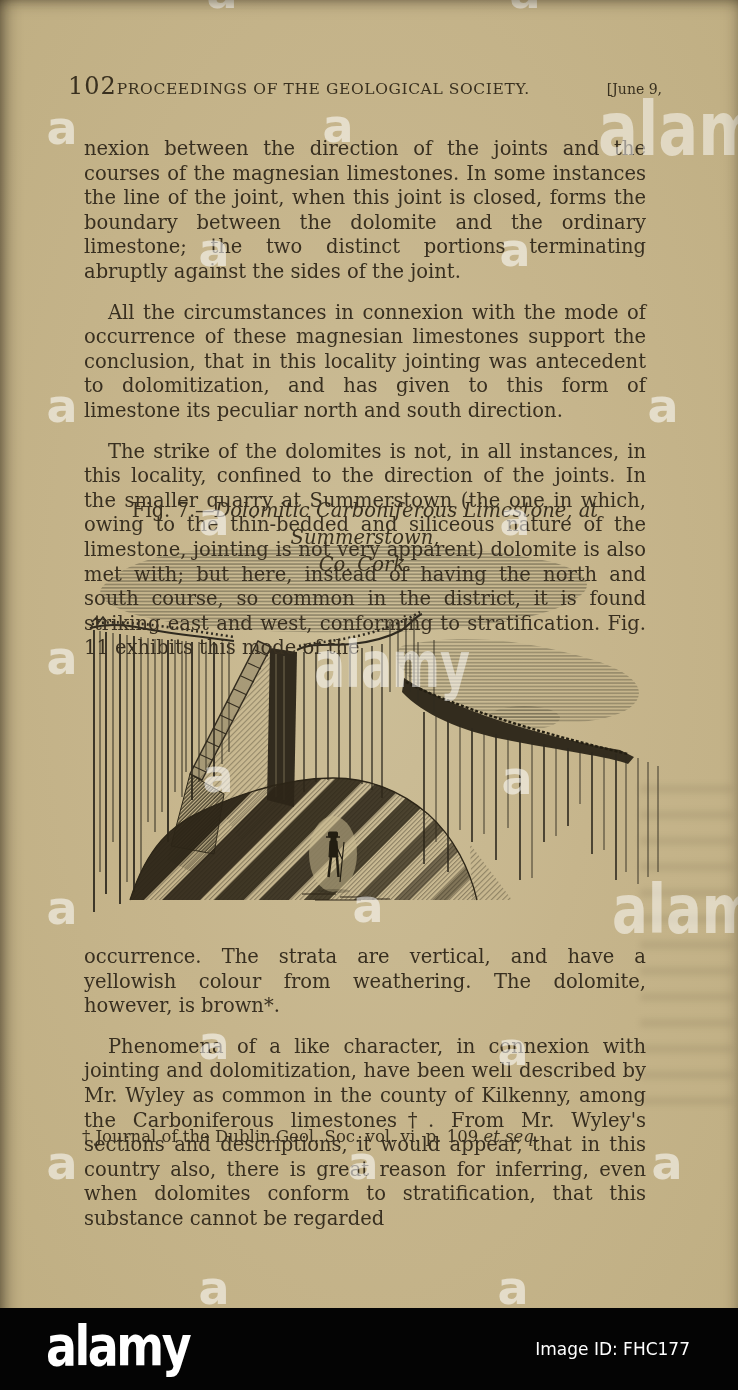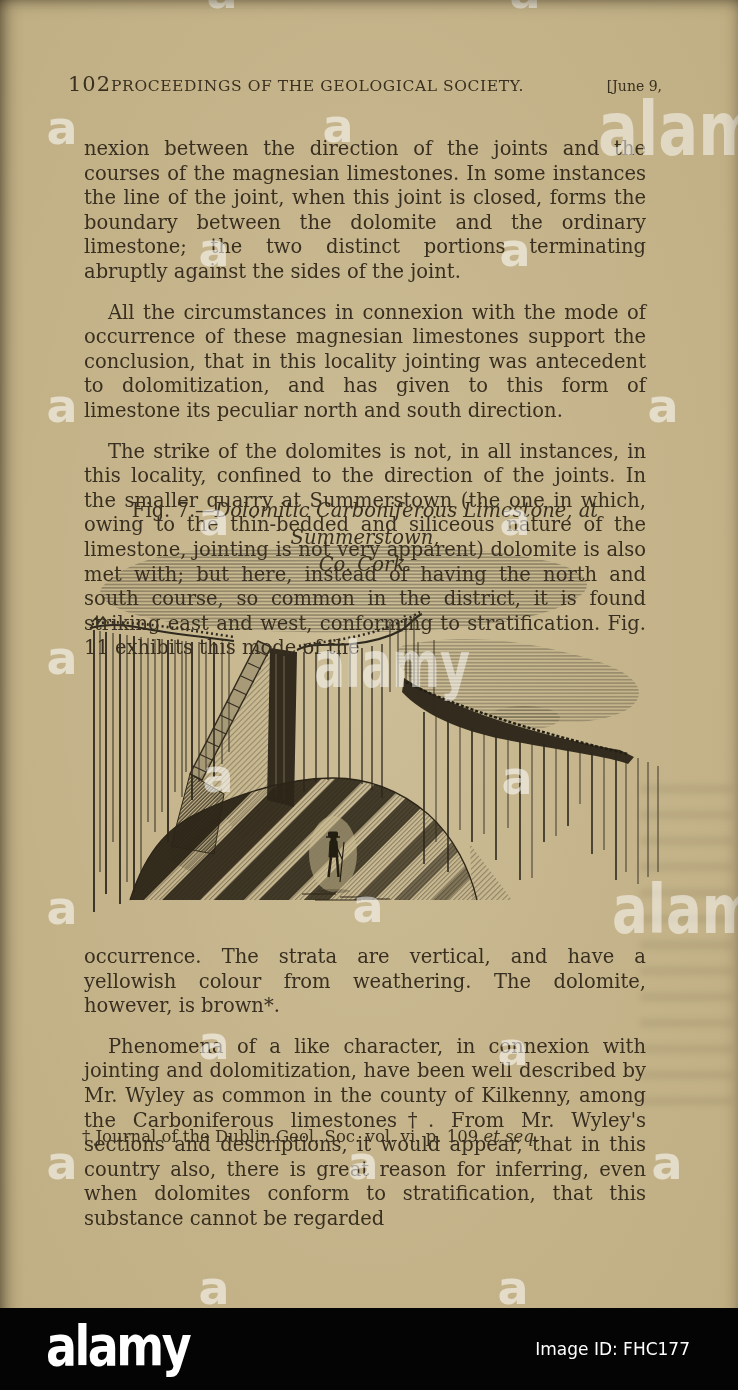--- a/index.html
+++ b/index.html
@@ -7,21 +7,21 @@
     position:relative; width:738px; height:1390px; overflow:hidden;
     background:radial-gradient(ellipse at 50% 46%, #ccbe98 0%, #c6b58c 45%, #bfae82 100%);
     font-family:"DejaVu Serif", serif; color:#39301f;
   }
   .page::before{content:''; position:absolute; inset:0; pointer-events:none; z-index:7;
     box-shadow: inset 12px 0 20px -12px rgba(35,28,15,.85),
                 inset 0 10px 18px -12px rgba(35,28,15,.55),
                 inset -9px 0 18px -13px rgba(35,28,15,.5),
                 inset 0 -90px 60px -70px rgba(60,48,25,.30);}
   .header{position:absolute; top:72px; left:68px; width:594px; display:flex; align-items:baseline; z-index:2;}
-  .pagenum{font-size:21px; letter-spacing:1px;}
+  .pagenum{font-size:24px; letter-spacing:1px;}
   .runhead{flex:1; text-align:left; font-size:15.5px; letter-spacing:.6px; padding-top:2px;}
   .dateref{font-size:14px;}
   .text-top{position:absolute; top:121px; left:68px; width:594px; z-index:2;}
   .text-bottom{position:absolute; top:929px; left:68px; width:594px; z-index:2;}
   .text-top p, .text-bottom p{
     margin:16px; font-size:19.5px; line-height:24.6px; text-align:justify; color:#382f20;}
   p.indent{text-indent:24px;}
   .fig-caption{position:absolute; top:497px; left:68px; width:594px; text-align:center;
     font-style:italic; font-size:19.5px; line-height:27px; z-index:2;}
   .fig-caption .roman{font-style:normal;}

